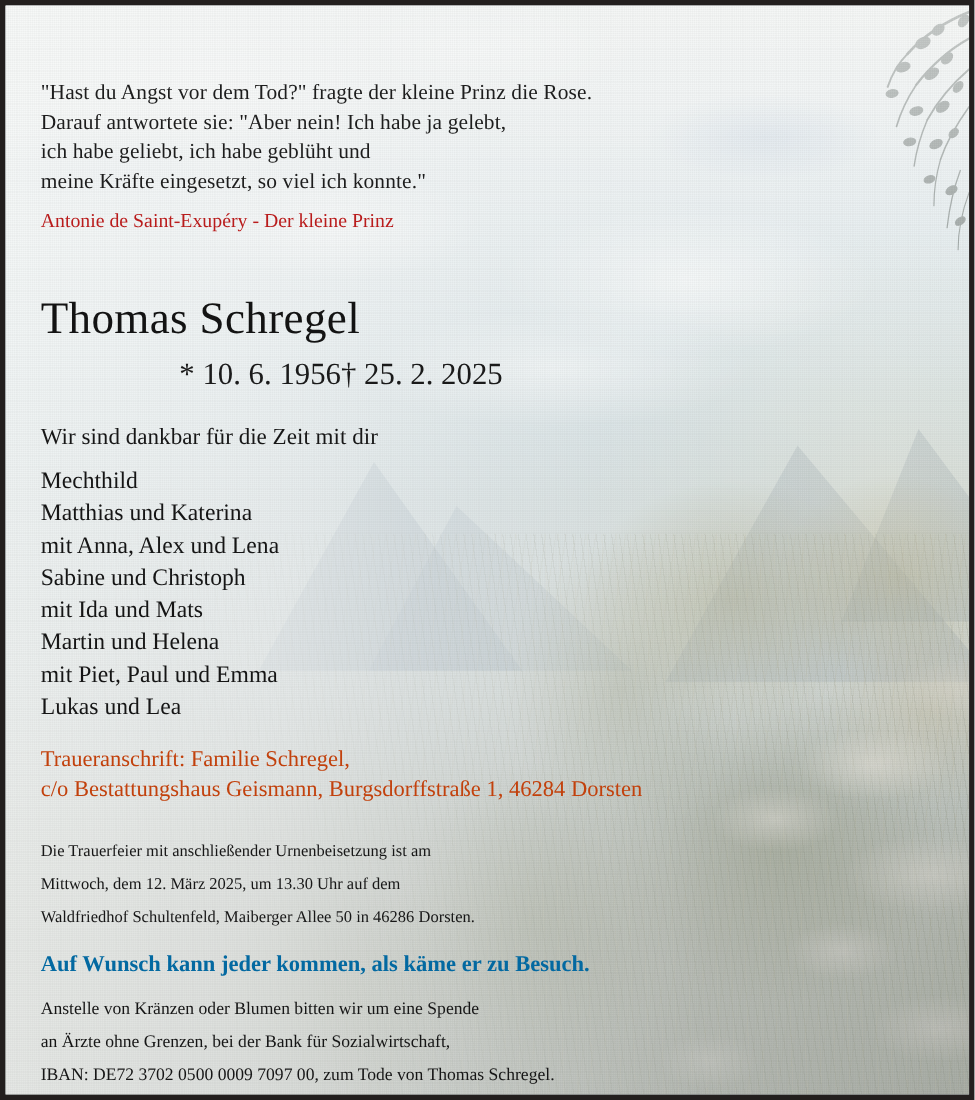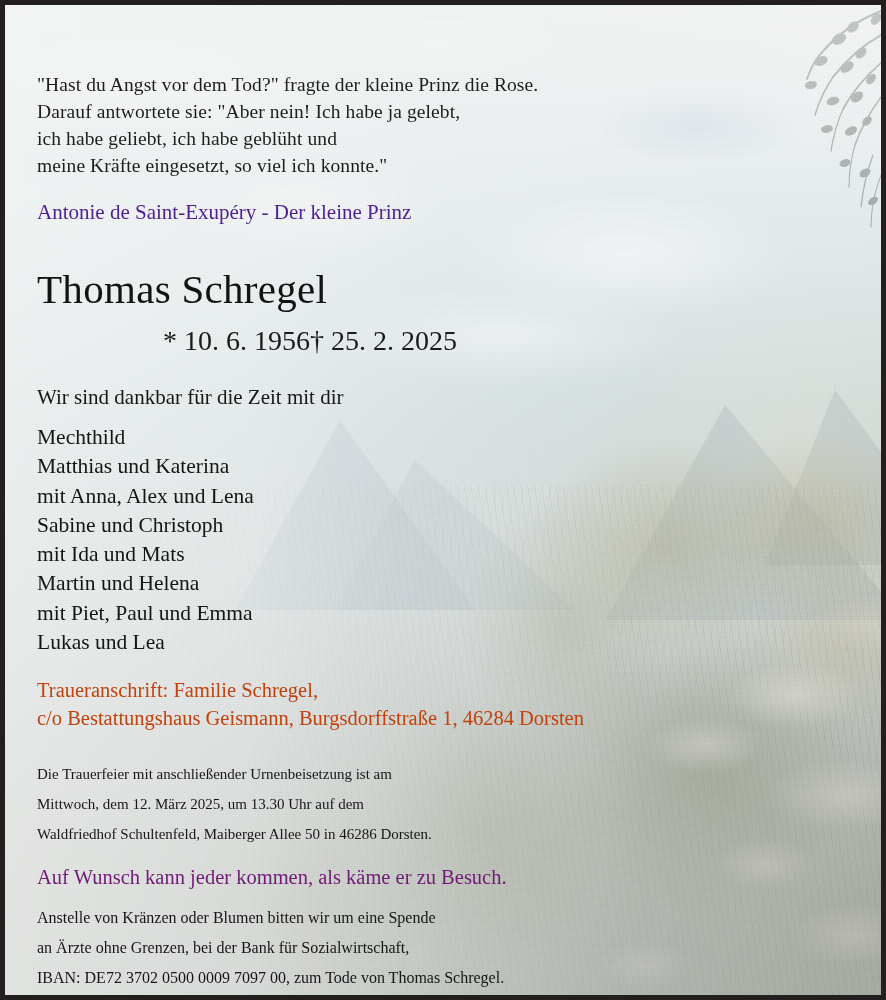--- a/index.html
+++ b/index.html
@@ -205,25 +205,25 @@
   }
   .quote-line {
     font-size: 19.5px;
     line-height: 27px;
     letter-spacing: 0.1px;
     color: #1d1d1d;
   }
 
   .attribution {
     position: absolute;
-    top: 196px;
-    left: 0;
-    font-size: 21px;
+    top: 184px;
+    left: 0;
+    font-size: 18px;
     line-height: 22px;
-    color: #4c1d95;
+    color: #b91c1c;
   }
 
   .deceased-name {
     position: absolute;
     top: 259px;
     left: 0;
     font-size: 41px;
     line-height: 50px;
     font-weight: normal;
     letter-spacing: 0.3px;
@@ -290,21 +290,22 @@
     line-height: 30px;
     color: #171717;
   }
 
   .visit-note {
     position: absolute;
     top: 858px;
     left: 0;
     font-size: 20.5px;
     line-height: 28px;
-    color: #701a75;
+    color: #0369a1;
+    font-weight: bold;
   }
 
   .donation-block {
     position: absolute;
     top: 898px;
     left: 0;
   }
   .donation-line {
     font-size: 16px;
     line-height: 30px;

